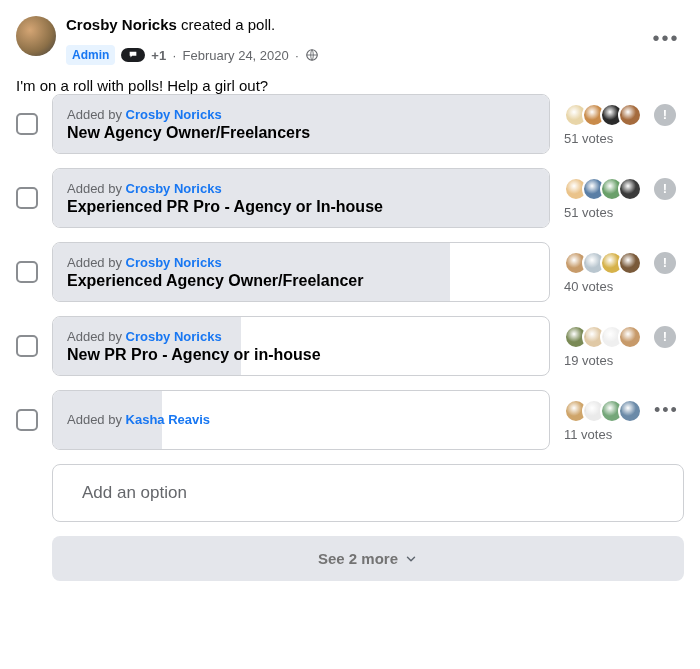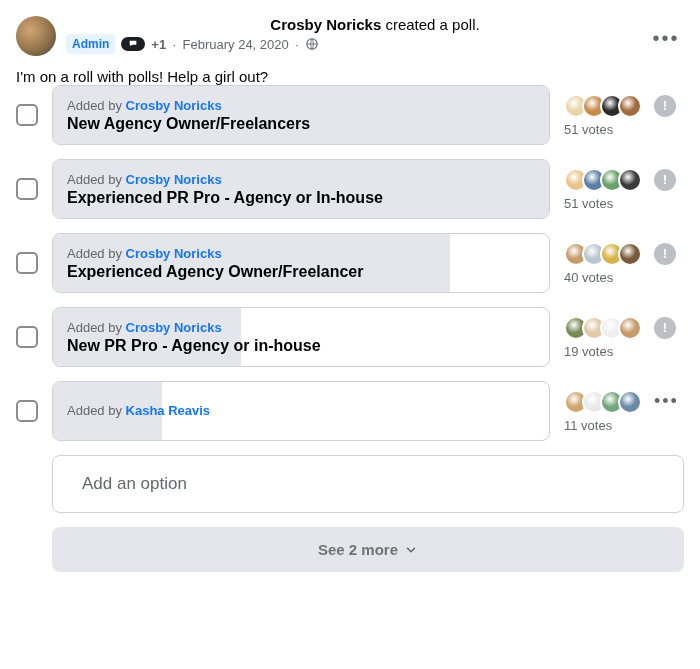--- a/index.html
+++ b/index.html
@@ -7,32 +7,31 @@
       font-family: Helvetica, Arial, sans-serif;
       background: #fff;
       color: #1c1e21;
       width: 700px;
       padding: 16px;
     }
     .post-header {
       display: flex;
       align-items: flex-start;
       position: relative;
-      text-align: center;
     }
     .avatar-main {
       width: 40px; height: 40px; border-radius: 50%;
       background: radial-gradient(circle at 35% 35%, #d4a574, #8b6f47 60%, #3d3d3d);
       flex-shrink: 0;
     }
     .header-text { margin-left: 10px; flex: 1; }
     .line1 { font-size: 15px; color: #050505; }
     .author-name { font-weight: 600; color: #050505; }
     .action-text { color: #050505; }
-    .line2 { display: flex; align-items: center; gap: 6px; margin-top: 1px; font-size: 13px; color: #65676b; }
+    .line2 { display: flex; align-items: center; gap: 6px; margin-top: 12px; font-size: 13px; color: #65676b; }
     .admin-badge {
       background: #e7f3ff; color: #1877f2; font-weight: 600;
       padding: 3px 6px; border-radius: 4px; font-size: 12px;
     }
     .role-badge {
       background: #1c1e21; color: #fff; border-radius: 8px;
       padding: 2px 6px; font-size: 11px; font-weight: bold;
       display: inline-flex; align-items: center; gap: 2px;
     }
     .plus-one { color: #65676b; font-weight: 600; }

